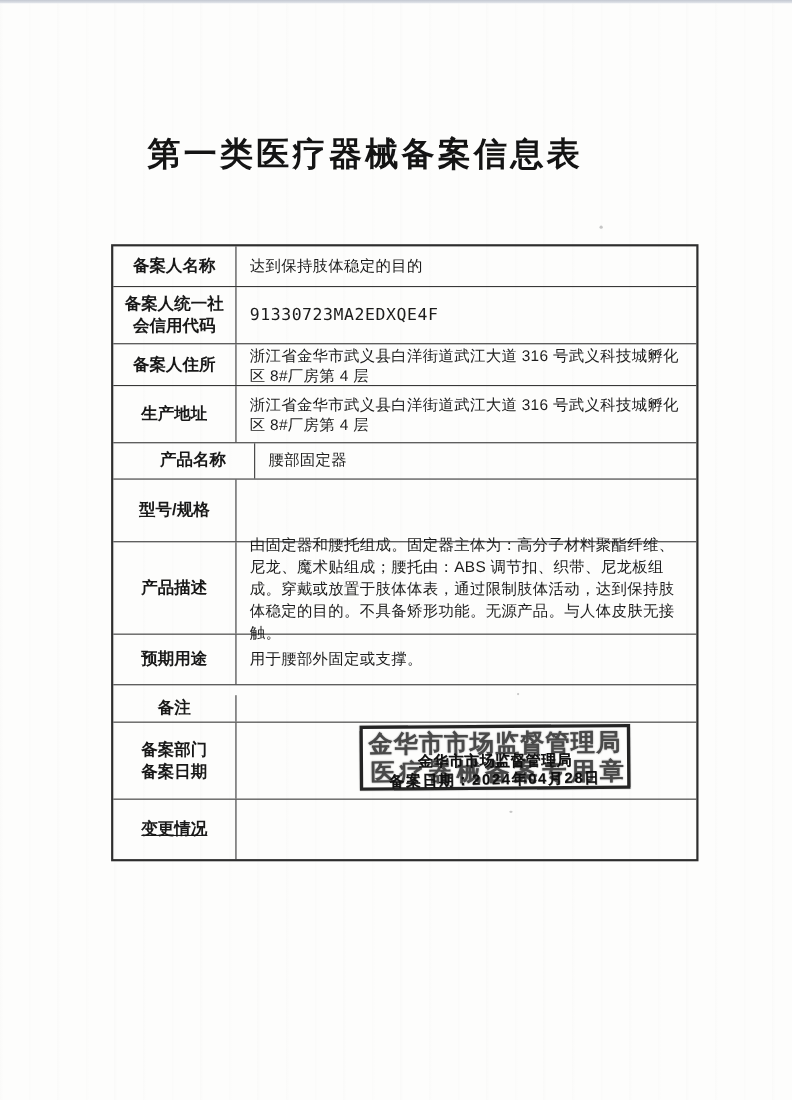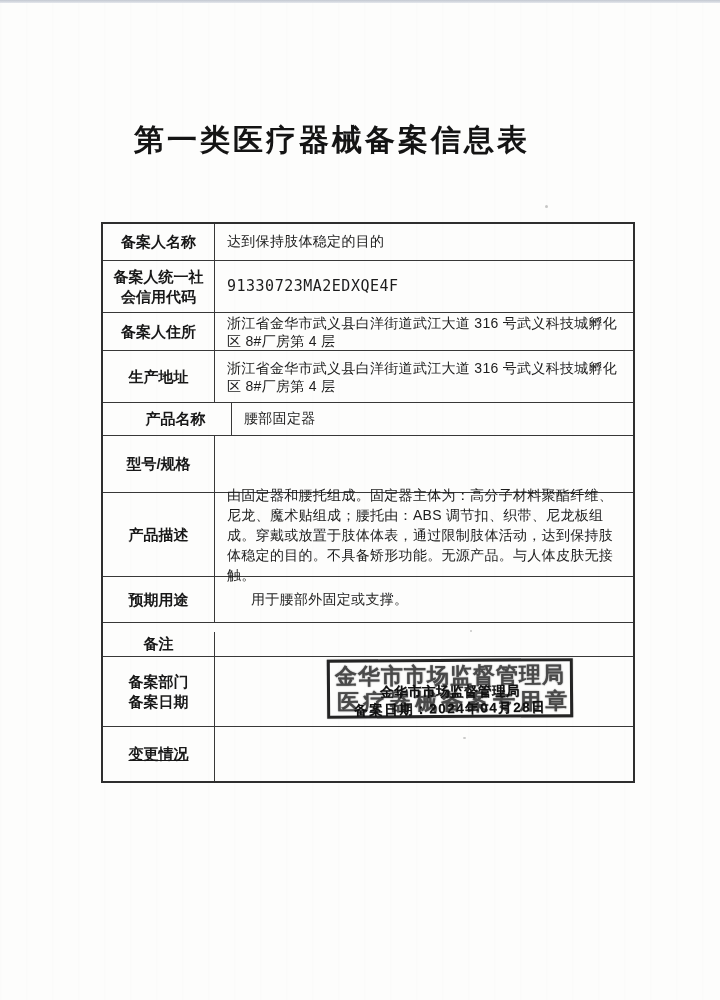--- a/index.html
+++ b/index.html
@@ -62,21 +62,21 @@
   }
   .r1  { height: 36px; }
   .r2  { height: 52px; }
   .r3  { height: 38px; }
   .r3 .cell-value, .r4 .cell-value { line-height: 18px; }
   .r4  { height: 52px; }
   .r5  { height: 33px; padding-left: 17px; }
   .r6  { height: 57px; gap: 34px; }
   .r7  { height: 84px; }
   .r7 .cell-value { line-height: 20px; }
-  .r8  { height: 46px; gap: 24px; }
+  .r8  { height: 46px; }
   .r9  { height: 34px; align-items: flex-end; }
   .r10 { height: 70px; }
   .r11 { height: 55px; text-decoration: underline; }
   .code-text { font-family: "DejaVu Sans Mono", "Liberation Mono", monospace; font-size: 15px; letter-spacing: 0.5px; }
 
   
   .stamp {
     position: absolute; left: 112px; top: 2px;
     width: 246px; height: 59px;
     border: 3px solid #242424;

